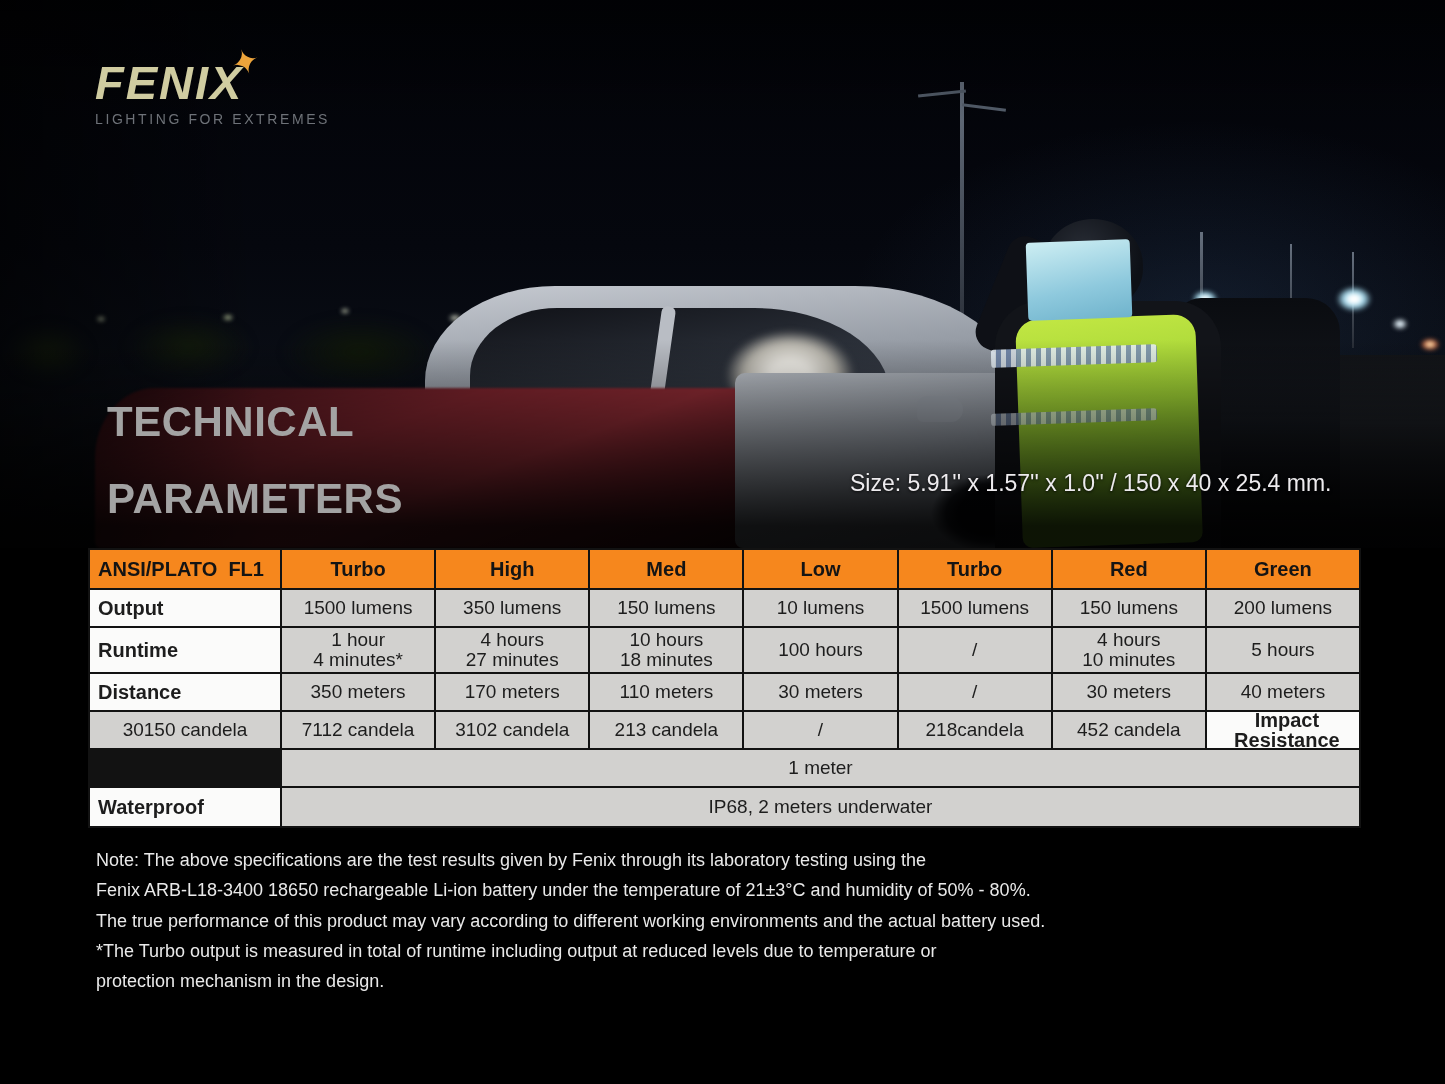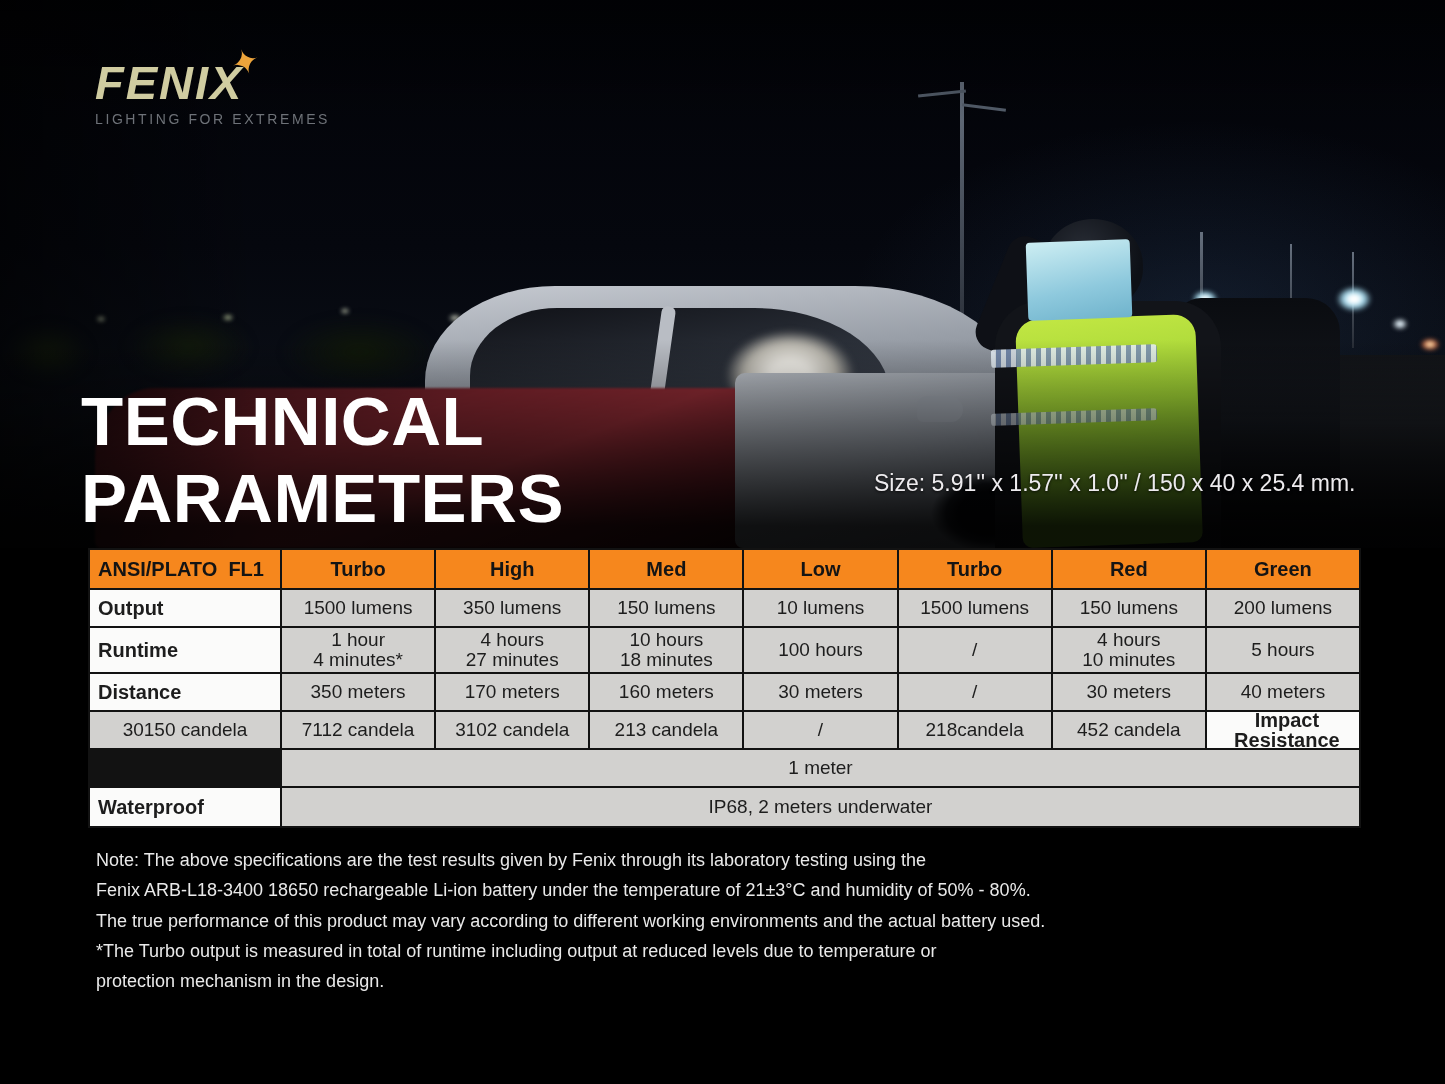--- a/index.html
+++ b/index.html
@@ -81,24 +81,24 @@
 
   
   .logo{position:absolute;left:95px;top:58px;z-index:5;}
   .logo-text{font-size:47px;font-weight:800;font-style:italic;letter-spacing:2px;
              color:#fef9c3;opacity:.82;line-height:50px;}
   .logo-star{position:absolute;left:136px;top:-16px;font-size:34px;color:#eda43b;
              transform:rotate(-18deg);font-style:normal;}
   .logo-tagline{font-size:14px;letter-spacing:2.6px;color:#6e7278;margin-top:3px;}
 
   
-  .headline{position:absolute;left:81px;top:383px;z-index:5;color:#ffffff;
-            font-size:69px;font-weight:800;line-height:77px;letter-spacing:.5px;}
+  .headline{position:absolute;left:107px;top:383px;z-index:5;color:#a3a3a3;
+            font-size:42px;font-weight:800;line-height:77px;letter-spacing:.5px;}
   .dims{position:absolute;left:850px;top:468px;z-index:5;color:#edebee;font-size:23px;
-        line-height:31px;text-shadow:0 1px 3px rgba(0,0,0,.8);margin-left:24px;}
+        line-height:31px;text-shadow:0 1px 3px rgba(0,0,0,.8);}
 
   
   .spec-table{position:absolute;left:88px;top:548px;width:1269px;z-index:5;
       display:grid;grid-template-columns:190px repeat(7,1fr);
       grid-template-rows:38px 36px 44px 36px 36px 36px 38px;
       gap:2px;background:#121212;border:2px solid #121212;}
   .cell{display:flex;align-items:center;justify-content:center;text-align:center;
         color:#1d1d1d;background:#d2d1cf;font-size:19px;white-space:pre-line;line-height:20px;}
   .cell.hdr{background:#f6871d;font-weight:700;font-size:20px;color:#141414;}
   .cell.hdr-first{justify-content:flex-start;padding-left:8px;white-space:pre;}
@@ -212,21 +212,21 @@
 18 minutes</div>
     <div class="cell">100 hours</div>
     <div class="cell">/</div>
     <div class="cell">4 hours
 10 minutes</div>
     <div class="cell">5 hours</div>
 
     <div class="cell lbl">Distance</div>
     <div class="cell">350 meters</div>
     <div class="cell">170 meters</div>
-    <div class="cell">160 meters</div>
+    <div class="cell">110 meters</div>
     <div class="cell">30 meters</div>
     <div class="cell">/</div>
     <div class="cell">30 meters</div>
     <div class="cell">40 meters</div>
 
     <div class="cell">30150 candela</div>
     <div class="cell">7112 candela</div>
     <div class="cell">3102 candela</div>
     <div class="cell">213 candela</div>
     <div class="cell">/</div>

